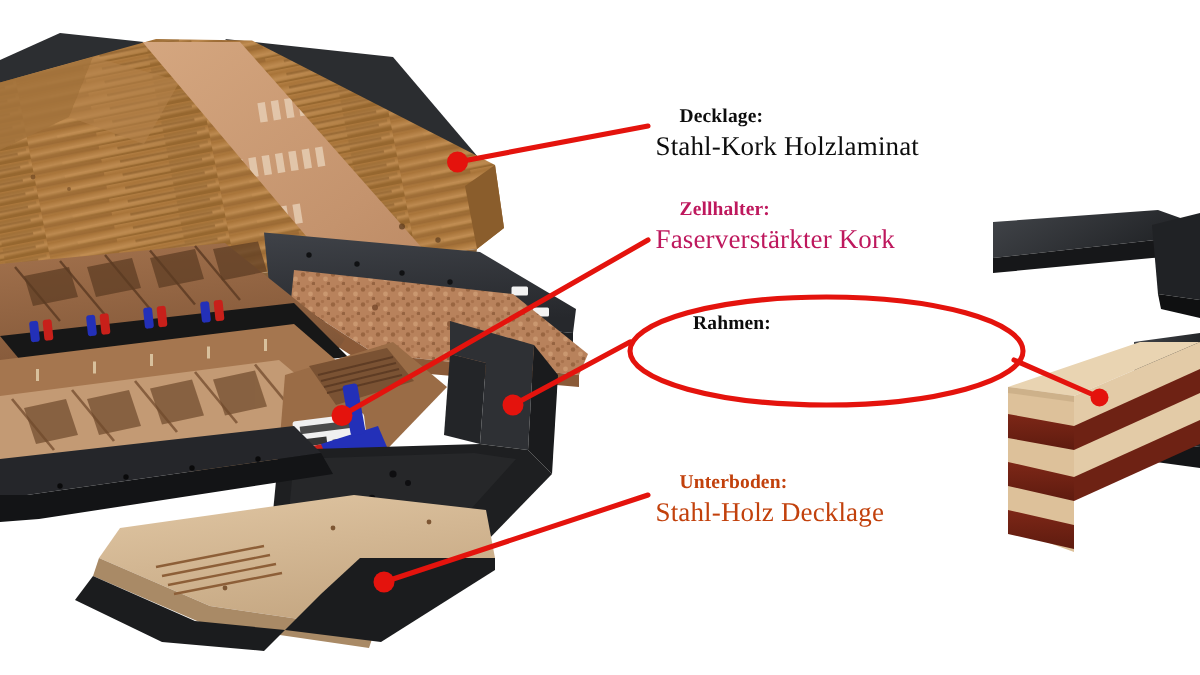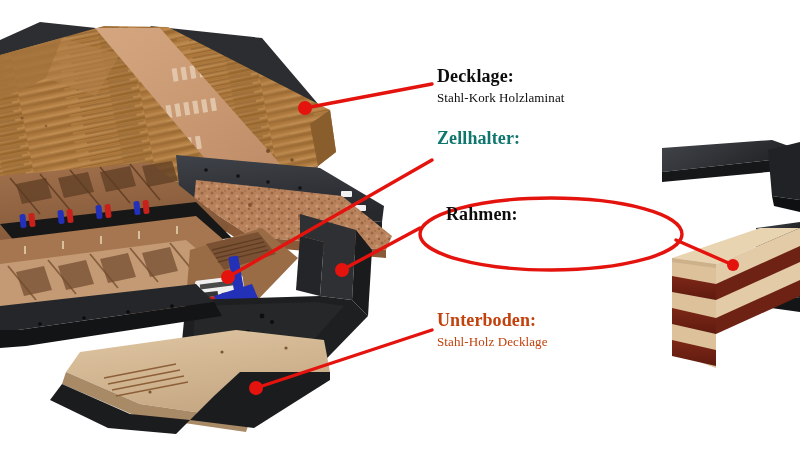--- a/index.html
+++ b/index.html
@@ -1,21 +1,21 @@
 <!DOCTYPE html>
 <html><head>
 <meta charset="utf-8">
 <style>
   html,body{margin:0;padding:0;background:#fff;}
   body{width:800px;height:450px;overflow:hidden;font-family:"Liberation Serif",serif;}
   #stage{position:relative;width:800px;height:450px;background:#ffffff;}
   svg.layer{position:absolute;left:0;top:0;width:800px;height:450px;}
   .lbl{position:absolute;white-space:nowrap;color:#0d0d0d;}
-  .lbl .hd{font-weight:bold;font-size:18px;line-height:21px;letter-spacing:.1px;}
-  .lbl .sb{font-weight:normal;font-size:13px;line-height:21px;letter-spacing:.1px;}
+  .lbl .hd{font-weight:bold;font-size:13px;line-height:21px;letter-spacing:.1px;margin-left:16px;}
+  .lbl .sb{font-weight:normal;font-size:18px;line-height:21px;letter-spacing:.1px;}
   #l-decklage{left:437px;top:66px;}
   #l-zellhalter{left:437px;top:128px;}
   #l-rahmen{left:446px;top:204px;}
   #l-unterboden{left:437px;top:310px;}
 </style>
 </head>
 <body>
 
 <div id="stage" style="background: rgb(255, 255, 255);">
 
@@ -348,22 +348,23 @@
       <circle id="dot-rahmen2" r="6" cx="733" cy="265"></circle>
       <circle id="dot-unterboden" r="7" cx="256" cy="388"></circle>
     </g>
   </svg>
 
   <div class="lbl" id="l-decklage" style="left: 437px; top: 66px; color: rgb(13, 13, 13);">
     <div class="hd">Decklage:</div>
     <div class="sb">Stahl-Kork Holzlaminat</div>
   </div>
 
-  <div class="lbl" id="l-zellhalter" style="left: 437px; top: 128px; color: #0f766e;">
+  <div class="lbl" id="l-zellhalter" style="left: 437px; top: 128px; color: #be185d;">
     <div class="hd">Zellhalter:</div>
+    <div class="sb">Faserverstärkter Kork</div>
   </div>
 
   <div class="lbl" id="l-rahmen" style="left: 446px; top: 204px; color: rgb(13, 13, 13);">
     <div class="hd">Rahmen:</div>
   </div>
 
   <div class="lbl" id="l-unterboden" style="left: 437px; top: 310px; color: #c2410c;">
     <div class="hd">Unterboden:</div>
     <div class="sb">Stahl-Holz Decklage</div>
   </div>

